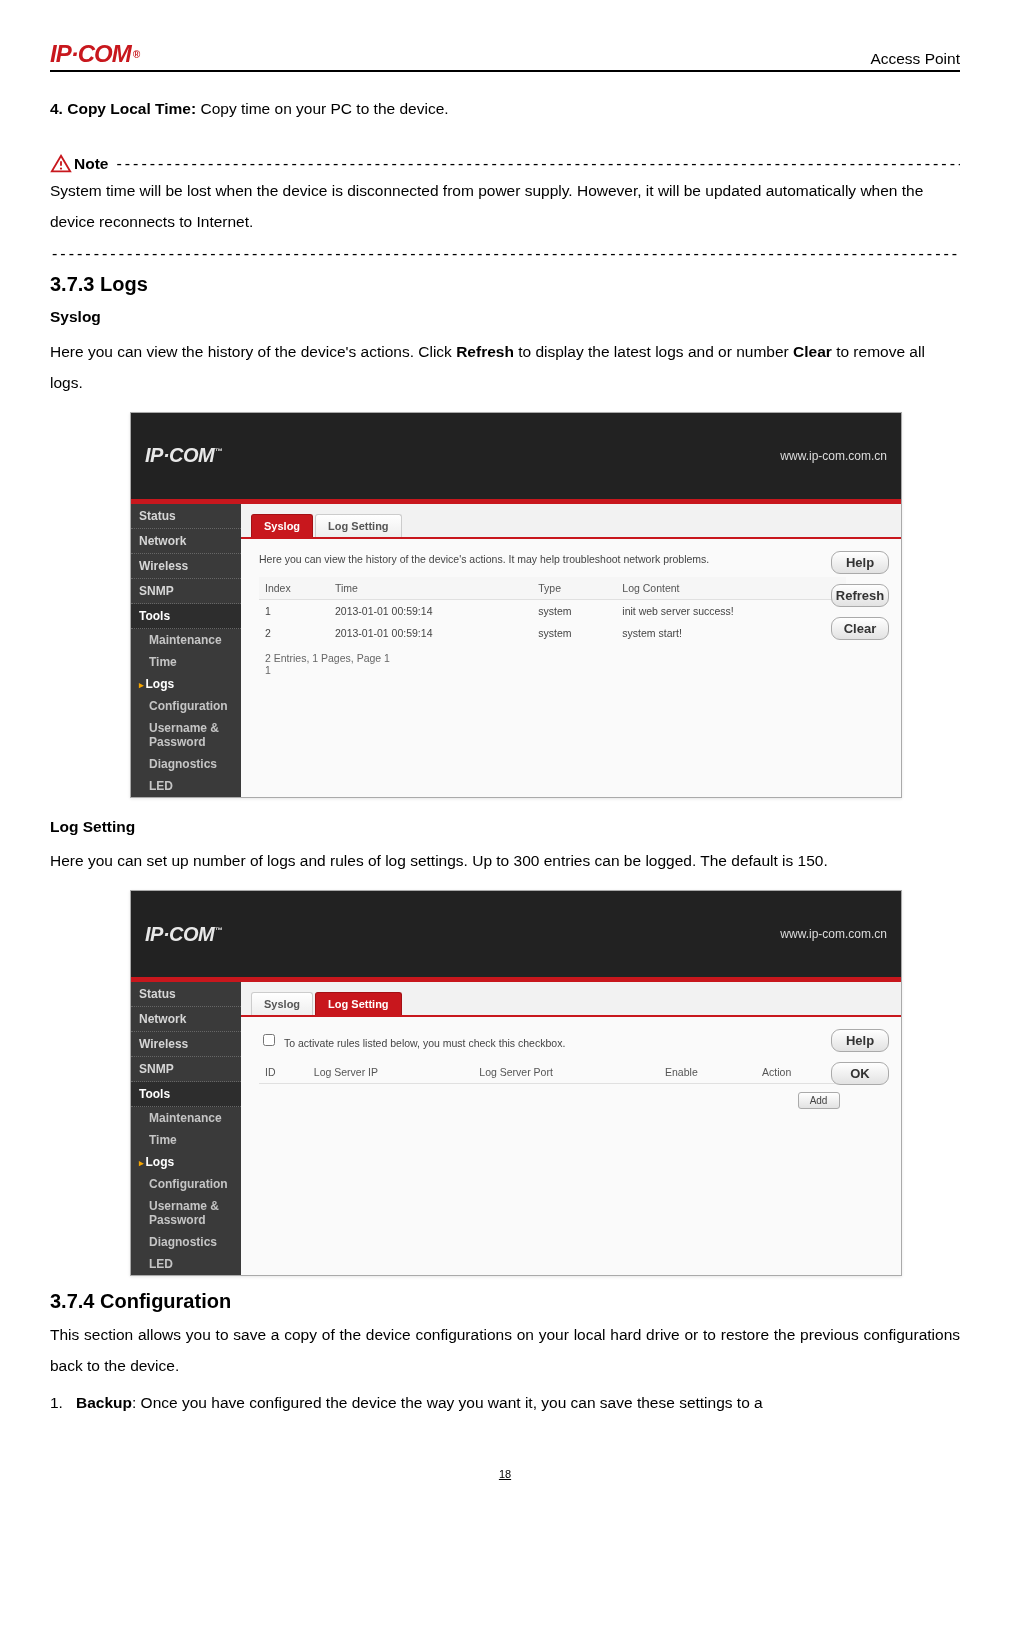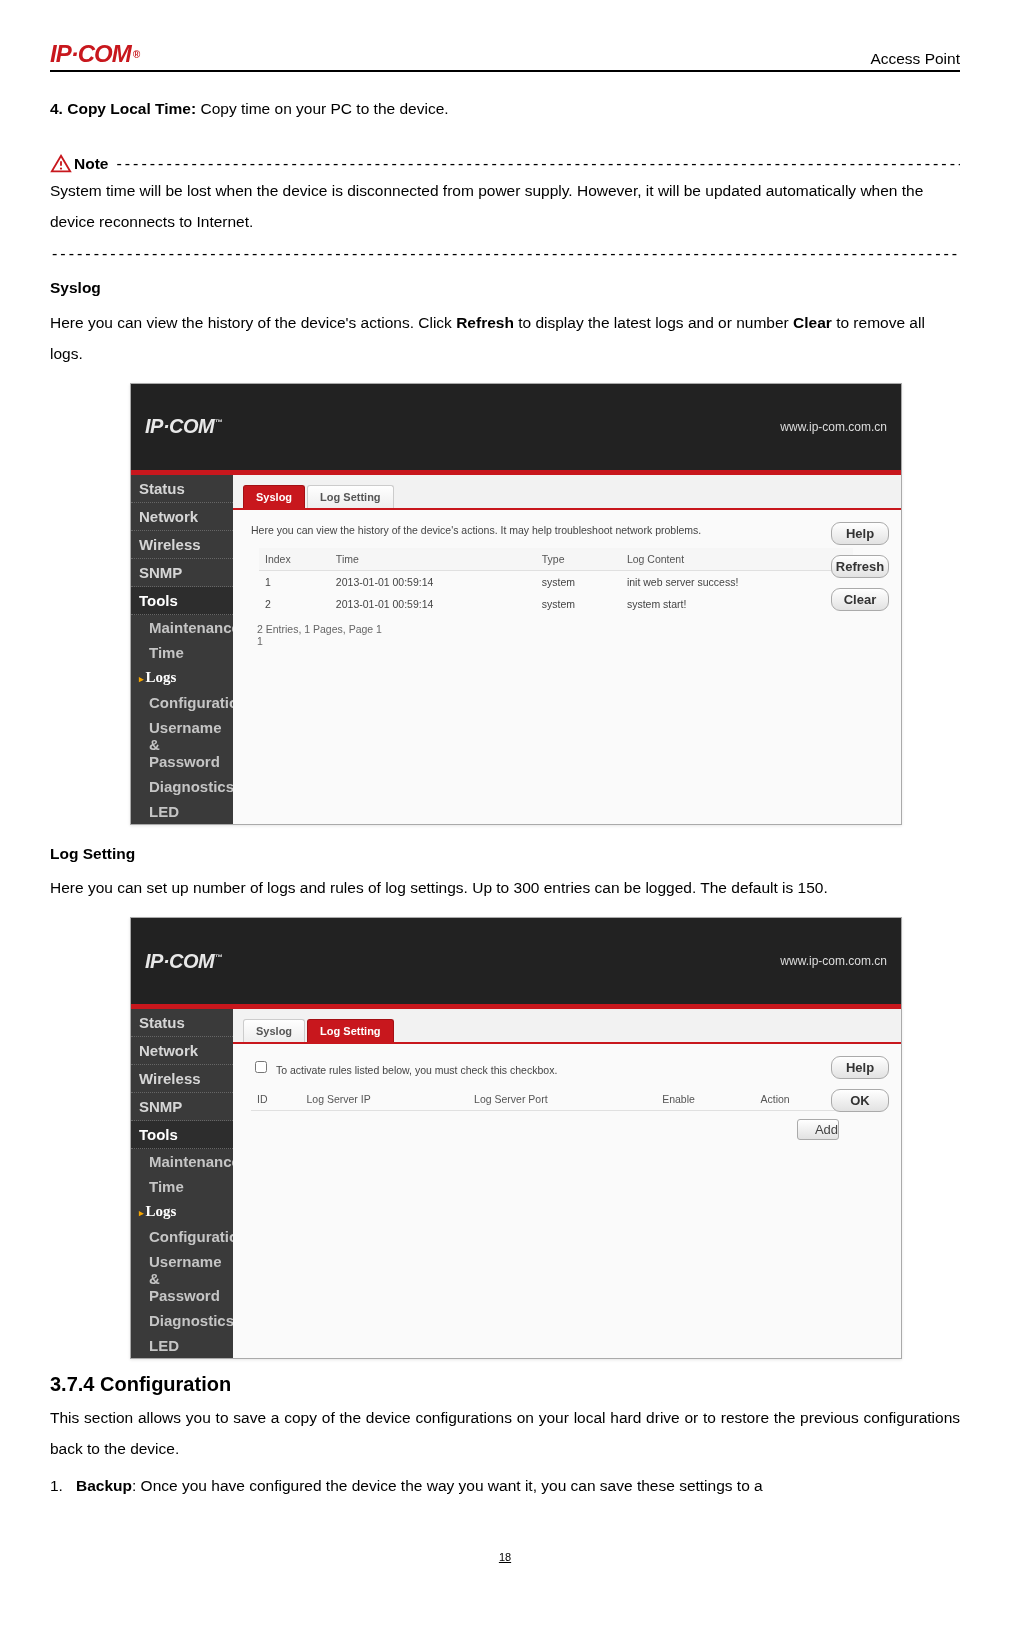--- a/index.html
+++ b/index.html
@@ -125,43 +125,42 @@
   }
   .shot-redbar {
     height: 5px;
     background: #c8171d;
   }
   .shot-body {
     display: flex;
     min-height: 250px;
   }
   .sidebar {
-    width: 102px;
+    width: 110px;
     background: #3a3a3a;
     color: #e8e8e8;
-    font-size: 15px;
+    font-size: 12px;
   }
   .side-item {
     padding: 5px 8px;
     border-bottom: 1px dotted #666;
     font-weight: bold;
     color: #d6d6d6;
   }
   .side-item.active {
     background: #2d2d2d;
     color: #fff;
   }
   .side-sub {
     padding: 4px 8px 4px 18px;
     color: #c5c5c5;
     font-weight: bold;
   }
   .side-sub.sel {
     color: #fff;
-    font-family: Liberation Serif, serif;
   }
   .side-sub.sel::before {
     content: "▸";
     color: #f7a600;
     margin-left: -10px;
     margin-right: 2px;
     font-size: 9px;
   }
   .content {
     flex: 1;
@@ -196,21 +195,20 @@
     color: #444;
     position: relative;
   }
   .panel-desc {
     margin-bottom: 12px;
   }
   table.log-table {
     width: 94%;
     border-collapse: collapse;
     font-size: 10.5px;
-    margin-left: 8px;
   }
   table.log-table th {
     font-weight: normal;
     color: #555;
     padding: 5px 6px;
     border-bottom: 1px solid #e0e0e0;
     text-align: left;
     background: #f6f6f6;
   }
   table.log-table td {
@@ -240,22 +238,22 @@
     font-size: 13px;
     font-weight: bold;
     color: #333;
     background: linear-gradient(#fff,#e2e2e2);
     border: 1px solid #aaa;
     border-radius: 9px;
   }
   .btn-sm {
     width: 40px;
     padding: 2px 0;
-    text-align: right;
-    font-size: 13px;
+    text-align: center;
+    font-size: 10px;
     background: linear-gradient(#fff,#e2e2e2);
     border: 1px solid #aaa;
     border-radius: 3px;
     margin-left: auto;
   }
   .setting-row {
     display: flex;
     align-items: flex-end;
     gap: 6px;
     margin-bottom: 12px;
@@ -307,20 +305,21 @@
           <line x1="12" y1="9" x2="12" y2="14" stroke="#c8171d" stroke-width="2"></line>
           <circle cx="12" cy="17" r="1.2" fill="#c8171d"></circle>
         </svg>
     </span>
     <span class="note-label">Note</span>
     <span class="note-dashes">-----------------------------------------------------------------------------------------------------------------------------------------</span>
   </div>
   <p style="line-height:2.0;">System time will be lost when the device is disconnected from power supply. However, it will be updated automatically when the device reconnects to Internet.</p>
   <div class="full-dashes">-----------------------------------------------------------------------------------------------------------------------------------------------</div>
 
+  <h3>3.7.3 Logs</h3>
   <p class="sub">Syslog</p>
   <p style="line-height:2.0;">
     <span>Here you can view the history of the device's actions. Click </span><b>Refresh</b><span> to display the latest logs and or number </span><b>Clear</b><span> to remove all logs.</span>
   </p>
 
   <div class="shot">
     <div class="shot-top">
       <div class="shot-logo"><span>IP·COM</span><span class="tm">™</span></div>
       <div class="shot-url">www.ip-com.com.cn</div>
     </div>

